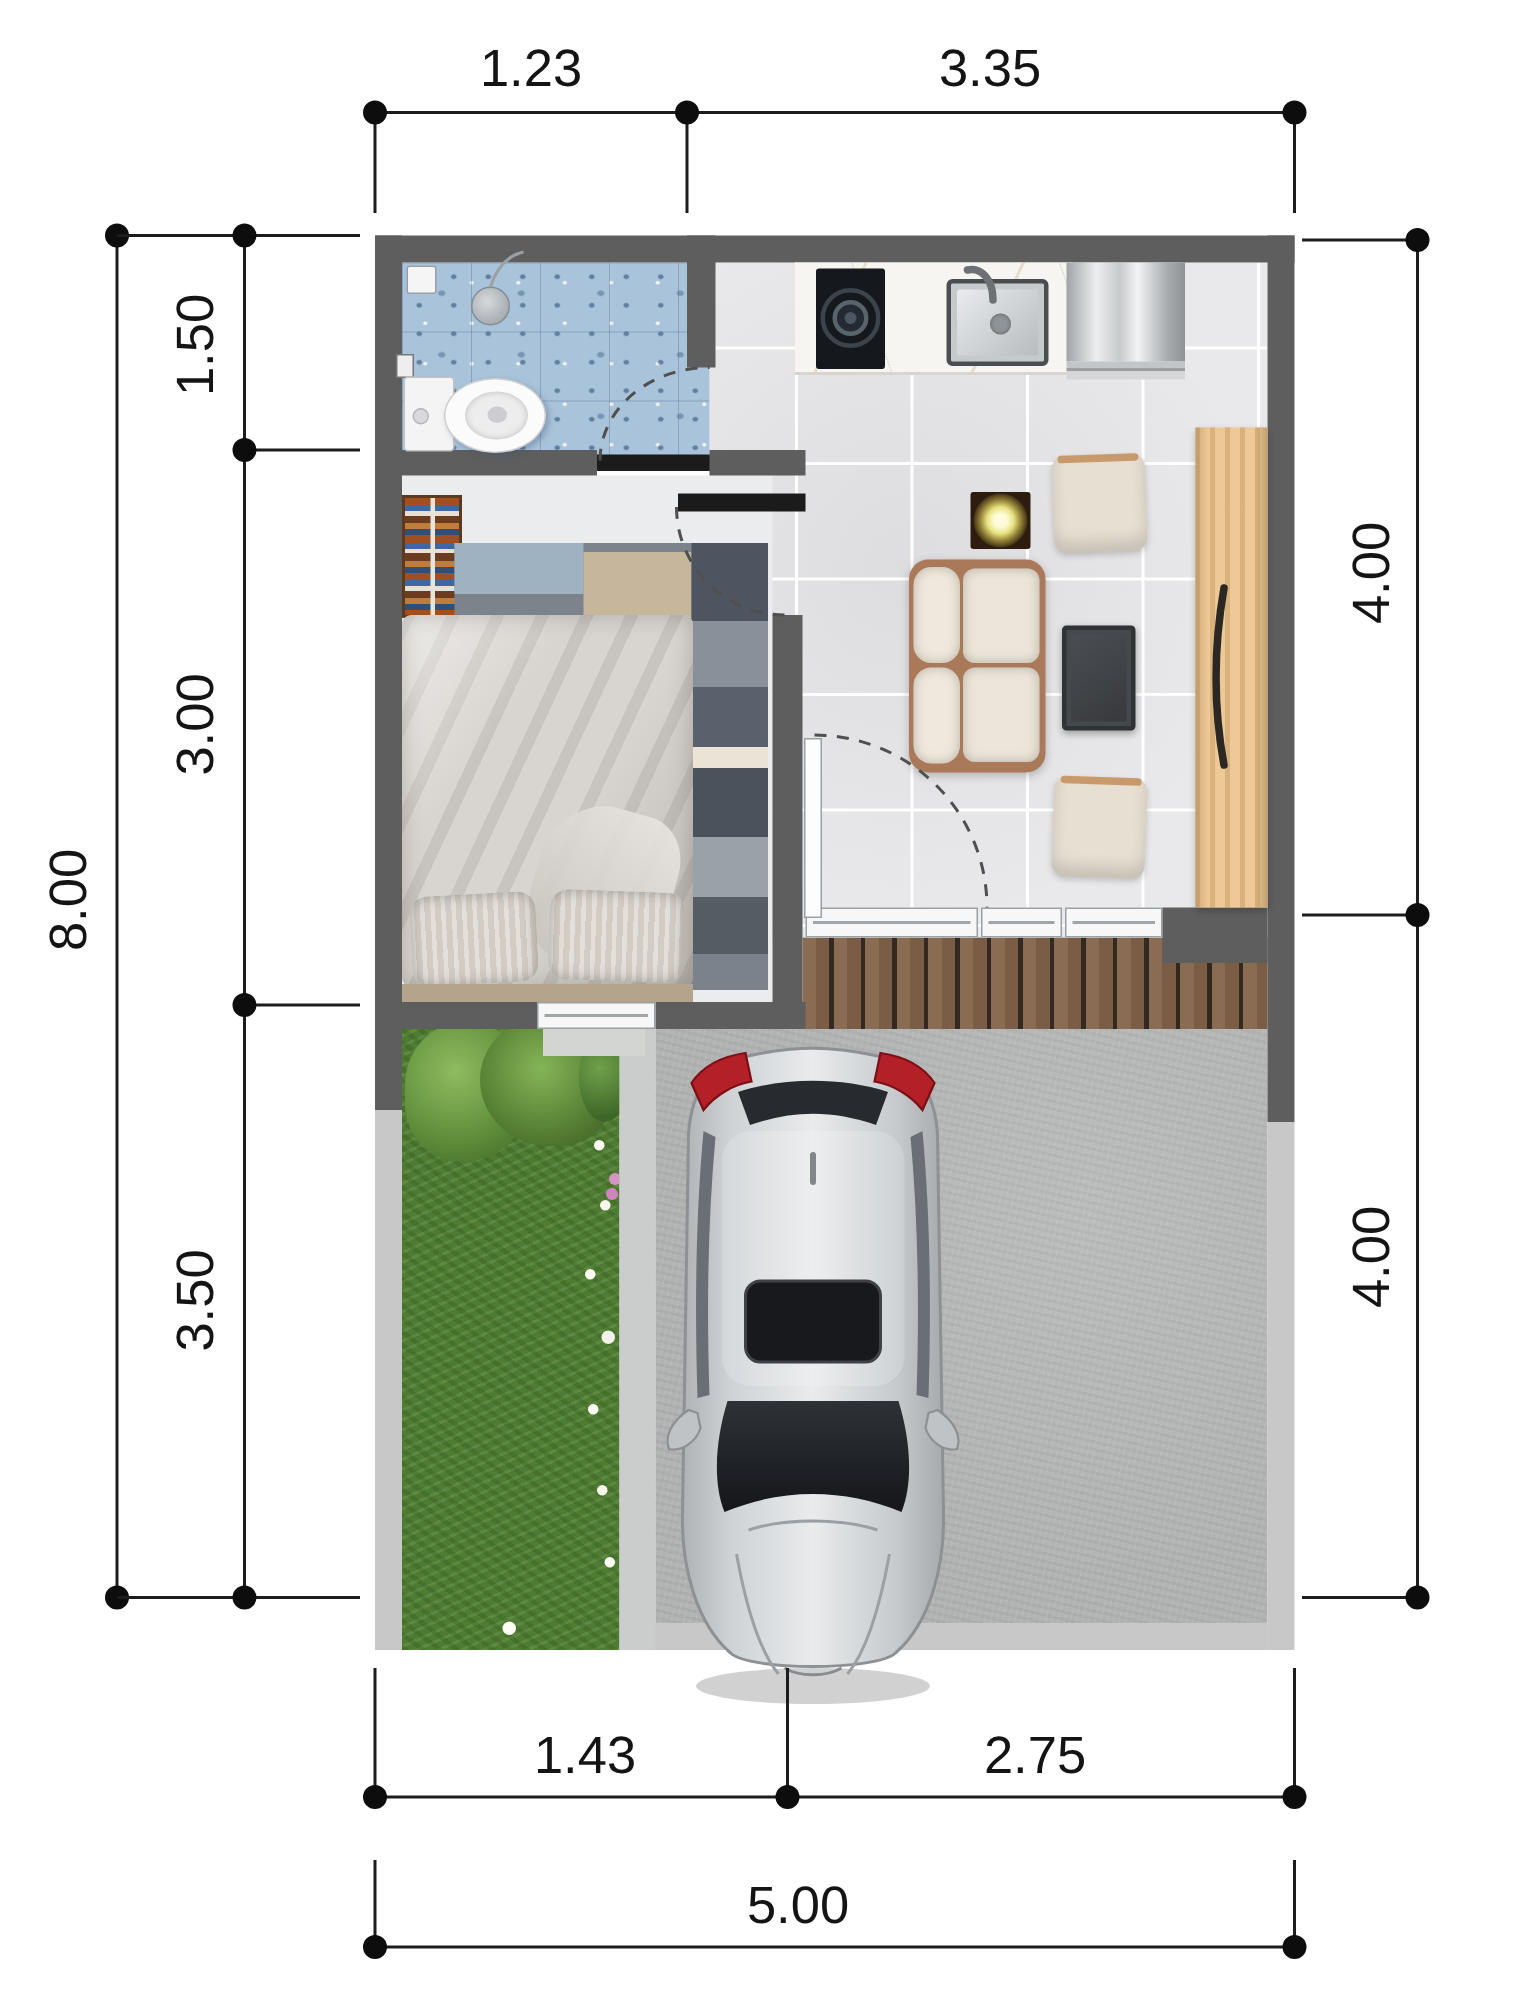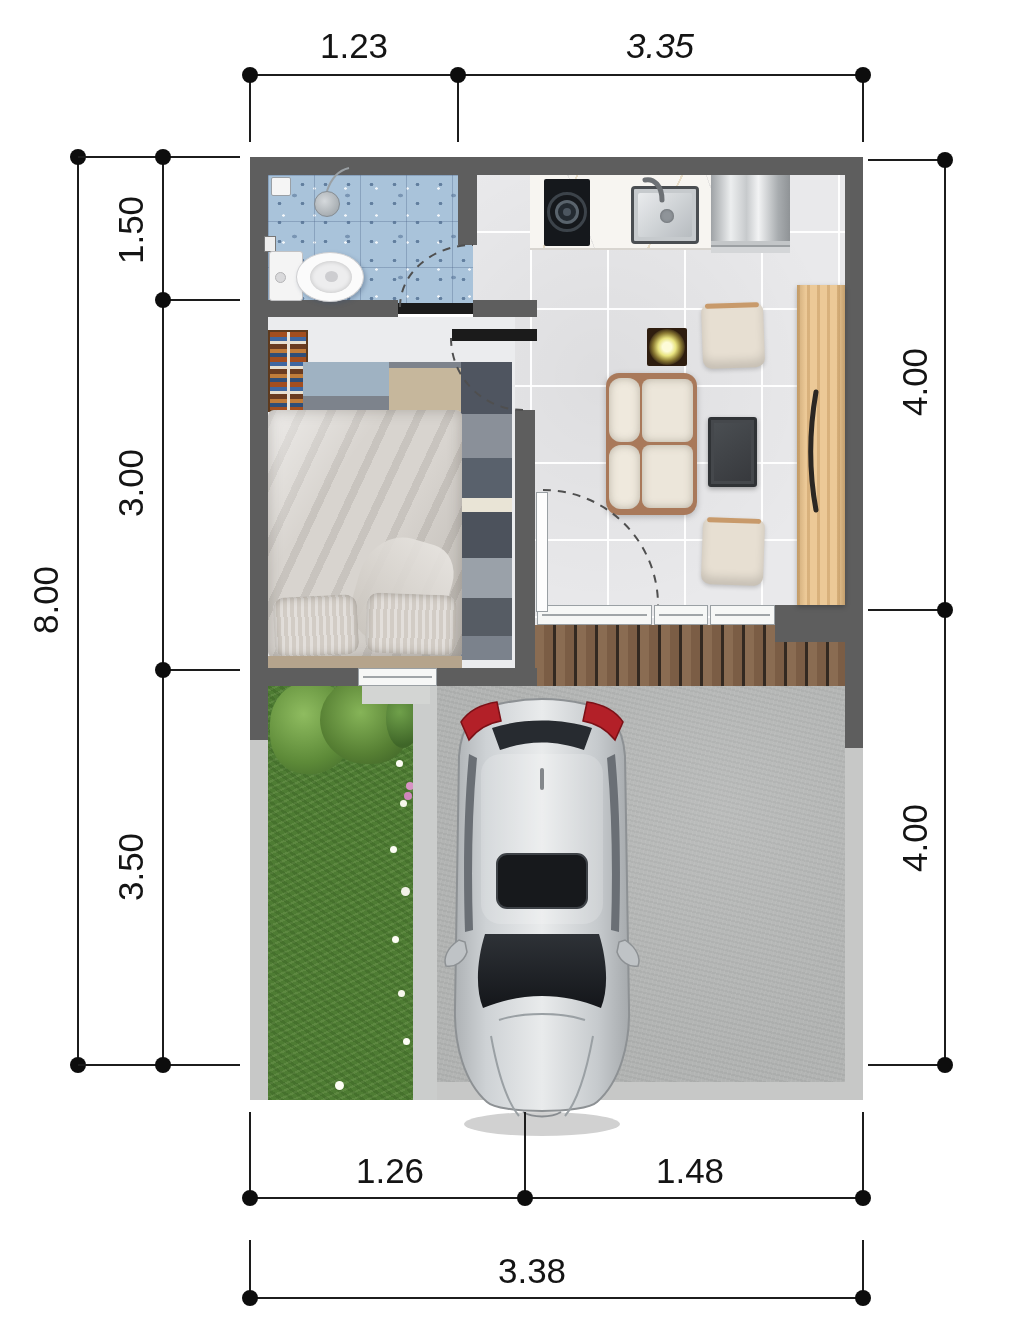--- a/index.html
+++ b/index.html
@@ -212,21 +212,21 @@
   </svg>
 
   <div class="hl" style="left:250px;top:74px;width:613px;"></div>
   <div class="vl" style="left:249px;top:76px;height:66px;"></div>
   <div class="vl" style="left:457px;top:76px;height:66px;"></div>
   <div class="vl" style="left:862px;top:76px;height:66px;"></div>
   <div class="dot" style="left:250px;top:75px;"></div>
   <div class="dot" style="left:458px;top:75px;"></div>
   <div class="dot" style="left:863px;top:75px;"></div>
   <div class="dim" style="left:354px;top:46px;">1.23</div>
-  <div class="dim" style="left:660px;top:46px;font-style:italic;">3.35</div>
+  <div class="dim" style="left:660px;top:46px;">3.35</div>
 
   <div class="vl" style="left:77px;top:157px;height:908px;"></div>
   <div class="dot" style="left:78px;top:157px;"></div>
   <div class="dot" style="left:78px;top:1065px;"></div>
   <div class="dim dimr" style="left:46px;top:600px;">8.00</div>
 
   <div class="vl" style="left:162px;top:157px;height:908px;"></div>
   <div class="hl" style="left:78px;top:156px;width:162px;"></div>
   <div class="hl" style="left:163px;top:299px;width:77px;"></div>
   <div class="hl" style="left:163px;top:669px;width:77px;"></div>
@@ -249,23 +249,23 @@
   <div class="dim dimr" style="left:915px;top:382px;">4.00</div>
   <div class="dim dimr" style="left:915px;top:838px;">4.00</div>
 
   <div class="hl" style="left:250px;top:1197px;width:613px;"></div>
   <div class="vl" style="left:249px;top:1112px;height:93px;"></div>
   <div class="vl" style="left:524px;top:1112px;height:93px;"></div>
   <div class="vl" style="left:862px;top:1112px;height:93px;"></div>
   <div class="dot" style="left:250px;top:1198px;"></div>
   <div class="dot" style="left:525px;top:1198px;"></div>
   <div class="dot" style="left:863px;top:1198px;"></div>
-  <div class="dim" style="left:390px;top:1171px;">1.26</div>
-  <div class="dim" style="left:690px;top:1171px;">1.48</div>
+  <div class="dim" style="left:390px;top:1171px;">1.43</div>
+  <div class="dim" style="left:690px;top:1171px;">2.75</div>
 
   <div class="hl" style="left:250px;top:1297px;width:613px;"></div>
   <div class="vl" style="left:249px;top:1240px;height:62px;"></div>
   <div class="vl" style="left:862px;top:1240px;height:62px;"></div>
   <div class="dot" style="left:250px;top:1298px;"></div>
   <div class="dot" style="left:863px;top:1298px;"></div>
-  <div class="dim" style="left:532px;top:1271px;">3.38</div>
+  <div class="dim" style="left:532px;top:1271px;">5.00</div>
 
 </div>
 
 </body></html>

